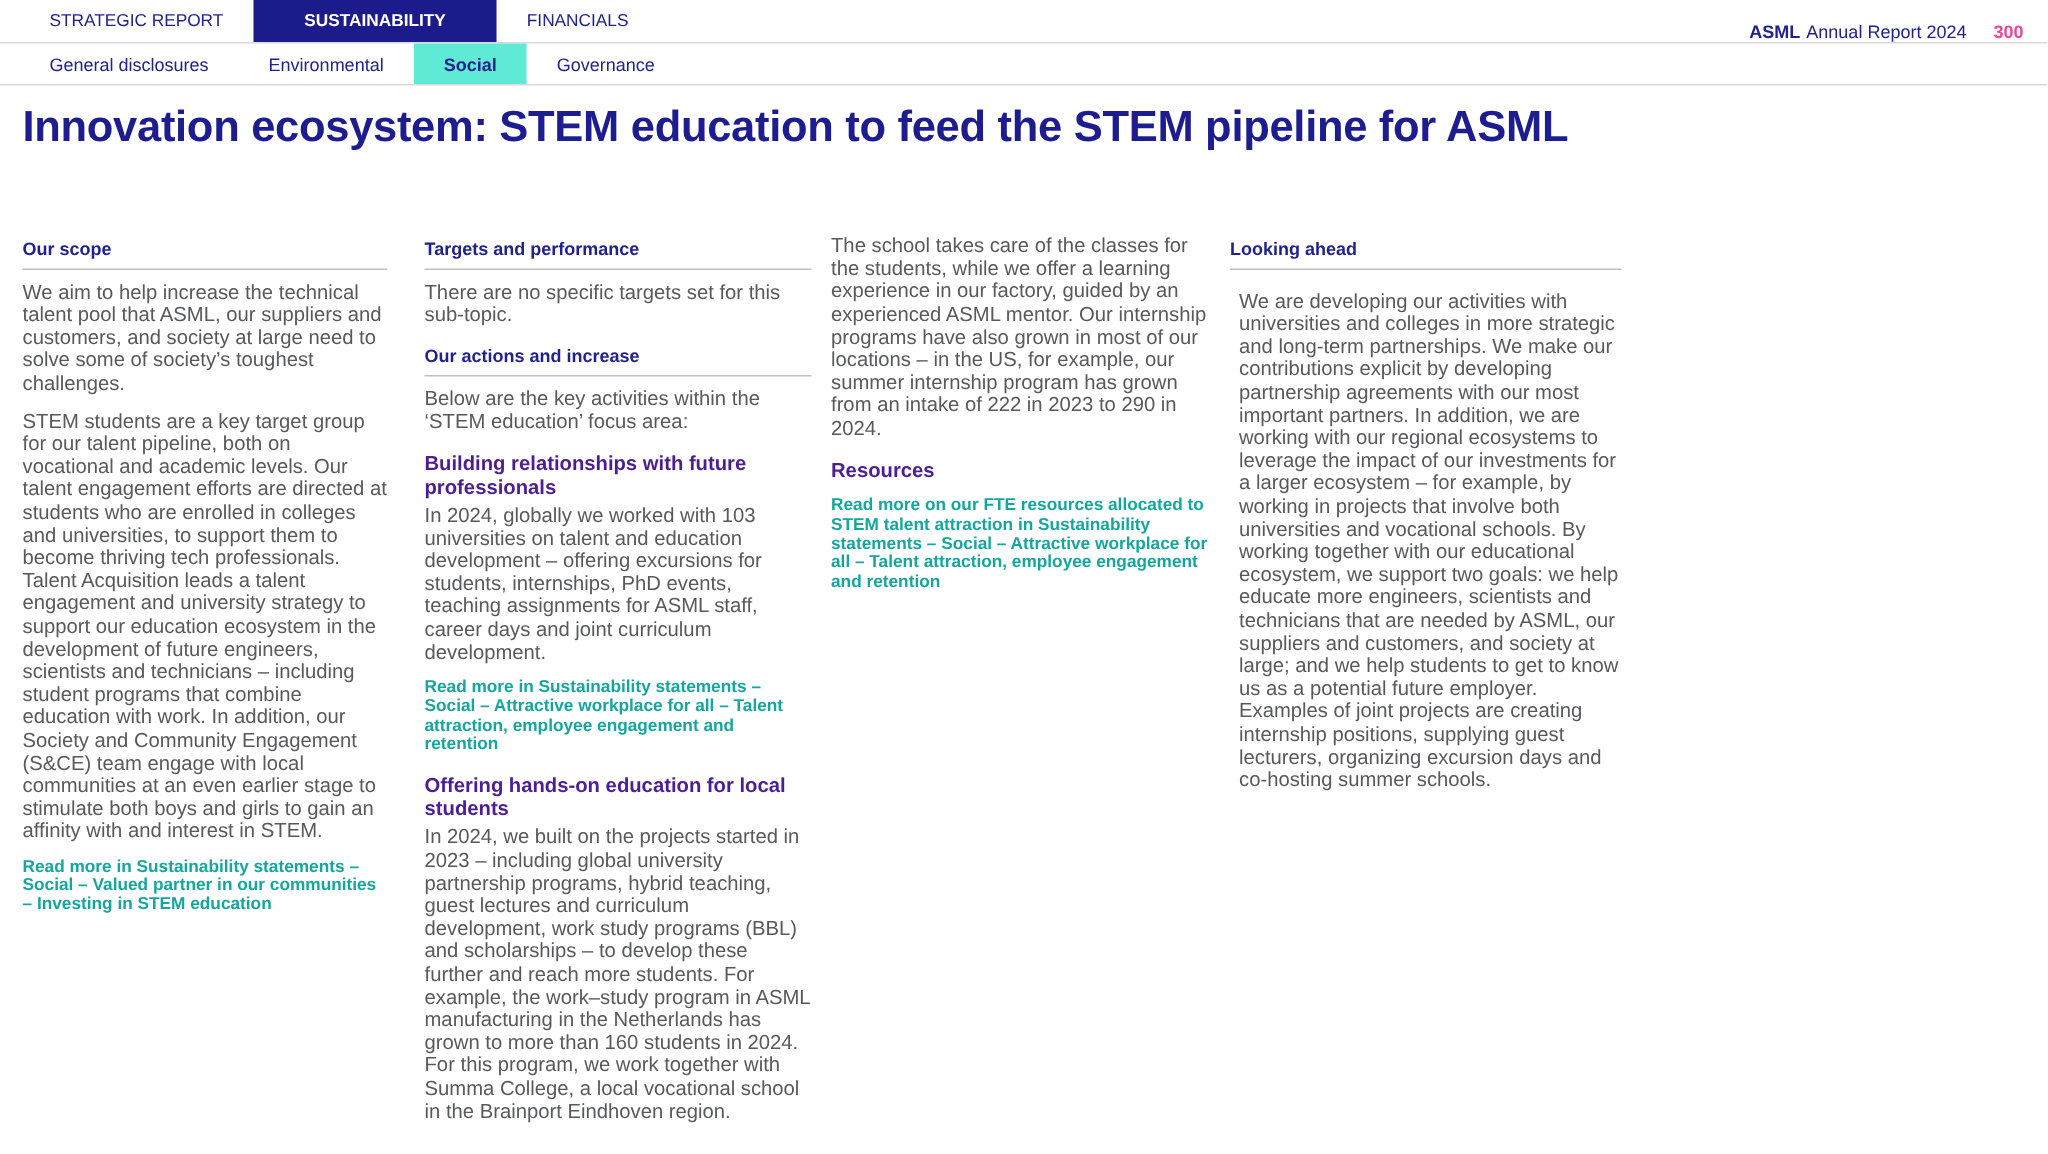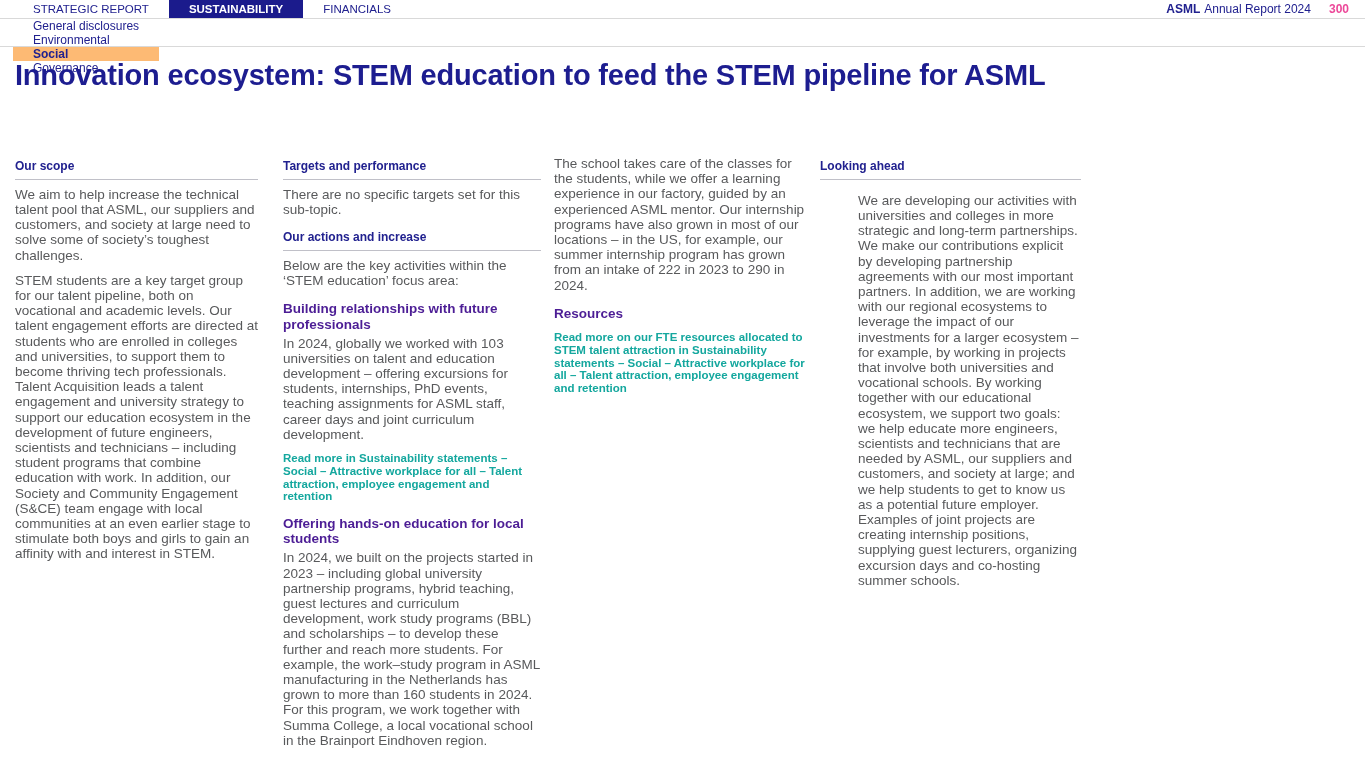--- a/index.html
+++ b/index.html
@@ -7,69 +7,69 @@
   body {
     width: 1365px; height: 769px;
     background: #ffffff;
     font-family: "Liberation Sans", sans-serif;
     overflow: hidden;
     position: relative;
   }
 
   
   .topnav {
-    height: 19px;
+    height: 29px;
     border-bottom: 1px solid #d9d9d9;
     display: flex;
     align-items: stretch;
     font-size: 11.5px;
     color: #21218f;
   }
   .topnav-left { display: flex; align-items: stretch; margin-left: 13px; }
   .topnav-item {
     display: flex; align-items: center;
     padding: 0 20px;
     cursor: pointer;
     white-space: nowrap;
   }
   .topnav-item.active {
     background: #1b1b8c;
     color: #ffffff;
     font-weight: bold;
-    padding: 0 20px;
+    padding: 0 34px;
   }
   .topnav-right {
     margin-left: auto;
-    display: flex; align-items: center;
+    display: flex; align-items: flex-end;
     padding-right: 16px;
     font-size: 12px;
     gap: 4px;
   }
   .brand-bold { font-weight: bold; color: #21218f; }
   .brand-rest { color: #21218f; }
   .page-num { color: #ec4899; font-weight: bold; margin-left: 14px; }
 
   
   .subnav {
     height: 28px;
     border-bottom: 1px solid #d9d9d9;
     display: flex;
     align-items: stretch;
     font-size: 12px;
     color: #21218f;
   }
-  .subnav-left { display: flex; align-items: stretch; margin-left: 13px; flex-direction: column; }
+  .subnav-left { display: flex; align-items: stretch; margin-left: 13px; }
   .subnav-item {
     display: flex; align-items: center;
     padding: 0 20px;
     cursor: pointer;
     white-space: nowrap;
   }
   .subnav-item.active {
-    background: #fdba74;
+    background: #5eead4;
     font-weight: bold;
   }
 
   
   .page-title {
     margin: 13px 15px 0 15px;
     font-size: 29px;
     font-weight: bold;
     color: #1d1d90;
     letter-spacing: -0.2px;
@@ -77,21 +77,21 @@
   }
 
   
   .content { position: absolute; top: 160px; left: 0; right: 0; bottom: 0; }
   .col { position: absolute; top: 0; }
   .col-1 { left: 15px;  width: 243px; }
   .col-2 { left: 283px; width: 258px; }
   .col-3 { left: 554px; width: 256px; top: -4px; }
   .col-4 { left: 820px; width: 261px; }
   .col-4 .body, .col-4 { }
-  .col-4 .indent { padding-left: 6px; margin-left: 32px; }
+  .col-4 .indent { padding-left: 6px; }
 
   h2.section {
     font-size: 12px;
     font-weight: bold;
     color: #21218f;
     margin: 0 0 7px 0;
     padding-bottom: 5px;
     border-bottom: 1px solid #c0c0c8;
     line-height: 1.15;
   }
@@ -149,20 +149,21 @@
 </div>
 
 <h1 class="page-title">Innovation ecosystem: STEM education to feed the STEM pipeline for ASML</h1>
 
 <div class="content">
 
   <div class="col col-1">
     <h2 class="section">Our scope</h2>
     <p class="body">We aim to help increase the technical talent pool that ASML, our suppliers and customers, and society at large need to solve some of society’s toughest challenges.</p>
     <p class="body">STEM students are a key target group for our talent pipeline, both on vocational and academic levels. Our talent engagement efforts are directed at students who are enrolled in colleges and universities, to support them to become thriving tech professionals. Talent Acquisition leads a talent engagement and university strategy to support our education ecosystem in the development of future engineers, scientists and technicians – including student programs that combine education with work. In addition, our Society and Community Engagement (S&amp;CE) team engage with local communities at an even earlier stage to stimulate both boys and girls to gain an affinity with and interest in STEM.</p>
+    <a class="teal-link">Read more in Sustainability statements – Social – Valued partner in our communities – Investing in STEM education</a>
   </div>
 
   <div class="col col-2">
     <h2 class="section">Targets and performance</h2>
     <p class="body">There are no specific targets set for this sub-topic.</p>
     <h2 class="section mt">Our actions and increase</h2>
     <p class="body">Below are the key activities within the ‘STEM education’ focus area:</p>
     <h3 class="sub">Building relationships with future professionals</h3>
     <p class="body">In 2024, globally we worked with 103 universities on talent and education development – offering excursions for students, internships, PhD events, teaching assignments for ASML staff, career days and joint curriculum development.</p>
     <a class="teal-link">Read more in Sustainability statements – Social – Attractive workplace for all – Talent attraction, employee engagement and retention</a>

